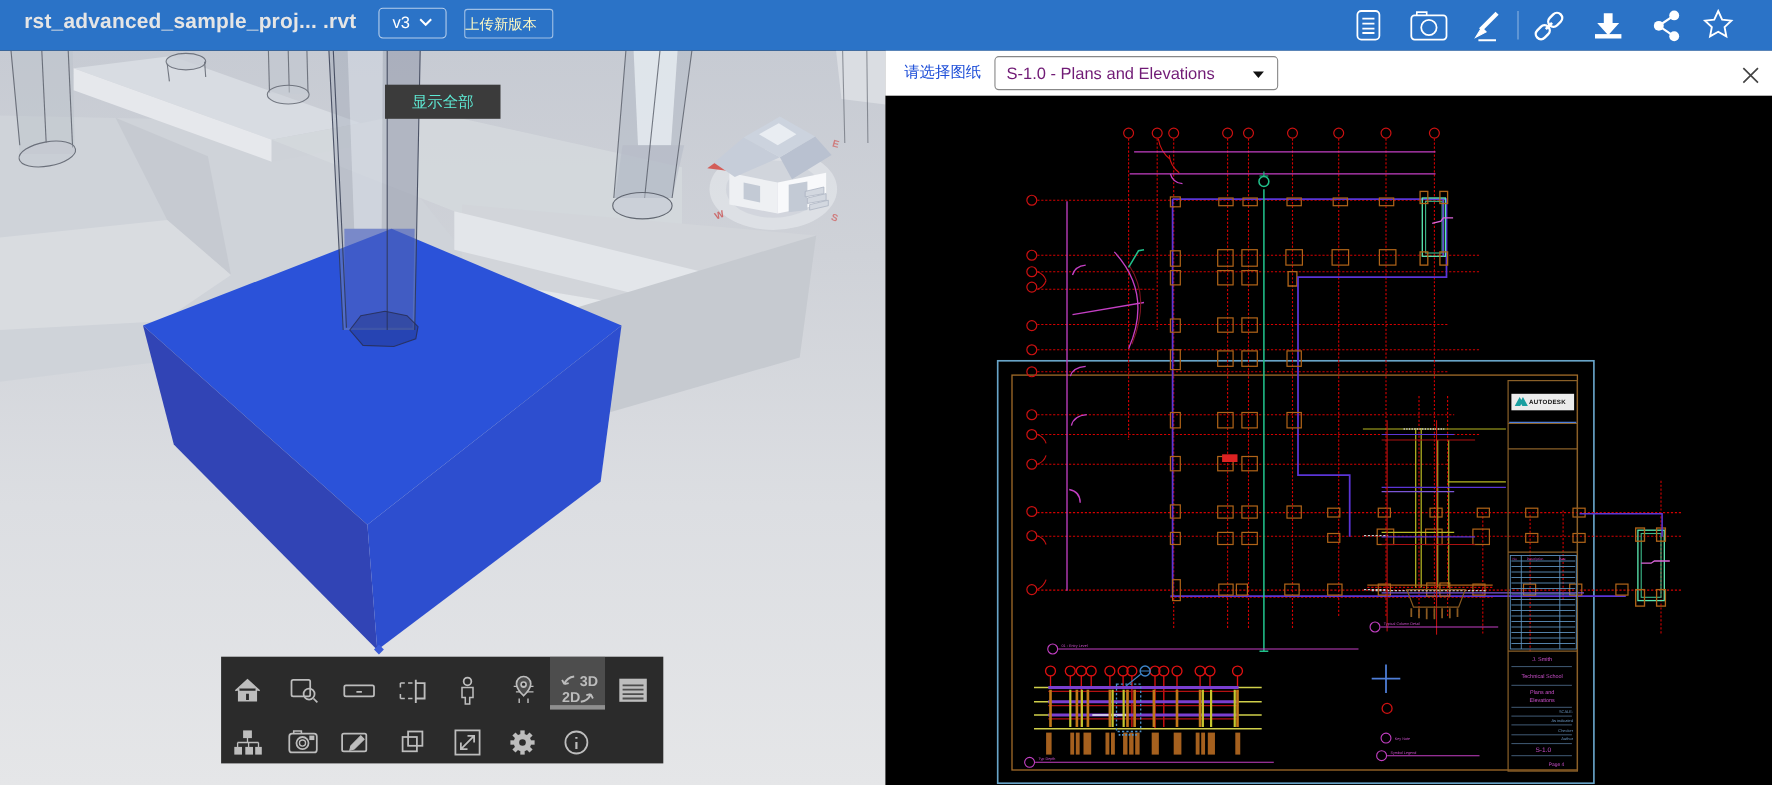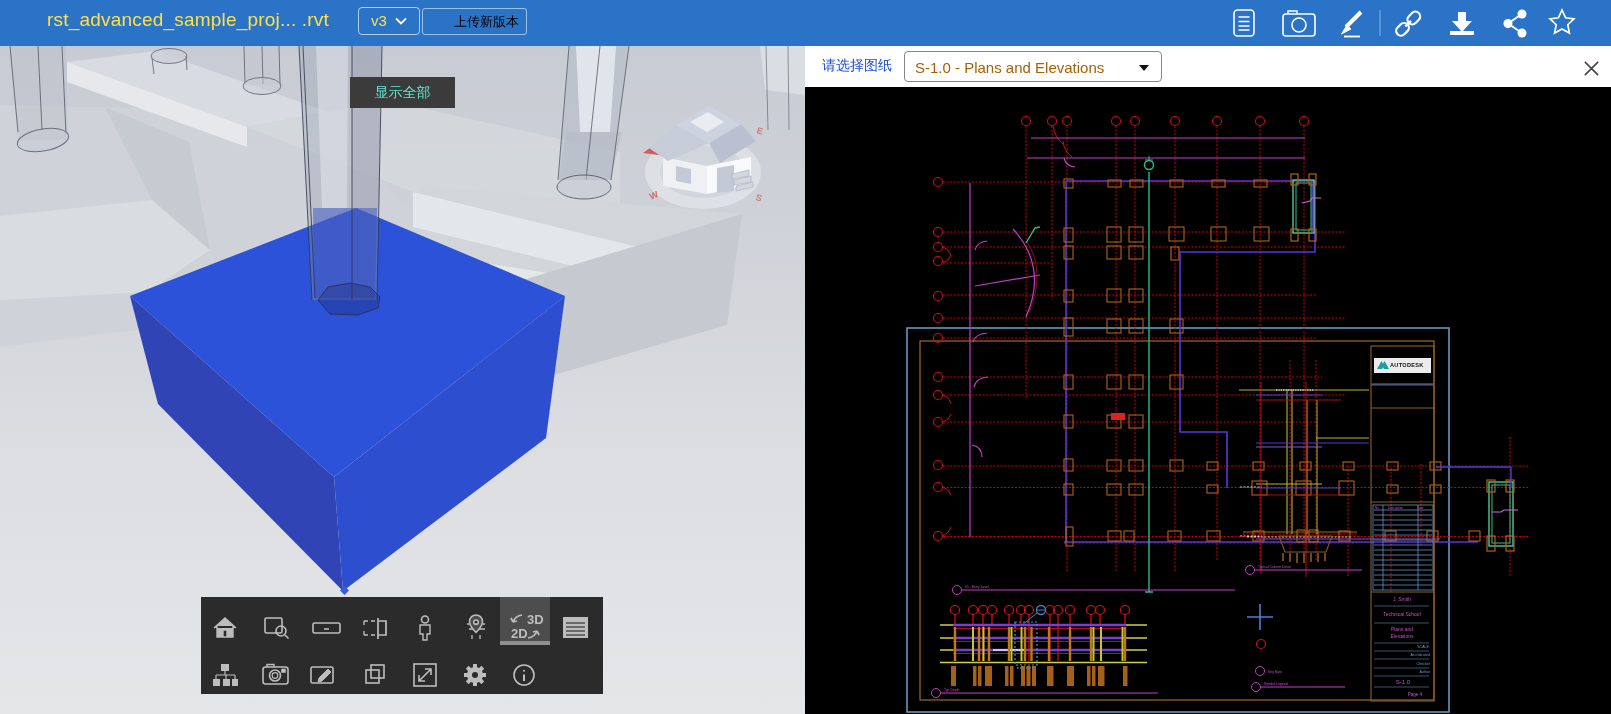--- a/index.html
+++ b/index.html
@@ -1,34 +1,34 @@
 <!DOCTYPE html>
 <html><head>
 <meta charset="utf-8">
 <style>
   html,body{margin:0;padding:0;width:1611px;height:714px;overflow:hidden;
     font-family:"Liberation Sans",sans-serif;background:#000;}
   .topbar{position:absolute;left:0;top:0;width:1611px;height:46px;background:#2b73c7;z-index:30;}
-  .title{position:absolute;left:22px;top:9px;color:#fde047;font-size:19px;font-weight:400;letter-spacing:0.2px;margin-left:25px;}
-  .vbtn{position:absolute;left:358px;top:7px;width:60px;height:26px;border:1px solid rgba(255,255,255,.65);
-    border-radius:4px;color:#fde047;font-size:15px;line-height:26px;text-align:center;}
+  .title{position:absolute;left:22px;top:9px;color:#e5e5e5;font-size:19px;font-weight:700;letter-spacing:0.2px;}
+  .vbtn{position:absolute;left:344px;top:7px;width:60px;height:26px;border:1px solid rgba(255,255,255,.65);
+    border-radius:4px;color:#ffffff;font-size:15px;line-height:26px;text-align:center;}
   .upbtn{position:absolute;left:422px;top:8px;width:79px;height:25px;border:1px solid rgba(255,255,255,.55);
-    border-radius:3px;color:#000000;font-size:13px;line-height:25px;text-align:center;padding-left:24px;}
+    border-radius:3px;color:#fef9c3;font-size:13px;line-height:25px;}
   .ticons{position:absolute;right:0;top:0;height:46px;}
   .viewer{position:absolute;left:0;top:46px;width:805px;height:668px;
     background:linear-gradient(180deg,#c7cbd3 0%,#cfd2d8 28%,#dcdee2 62%,#e5e6e8 100%);overflow:hidden;}
   .scene{position:absolute;left:0;top:0;}
   .tooltip{position:absolute;left:350px;top:31px;width:105px;height:31px;background:#3b3b3b;
     color:#5eead4;font-size:14px;line-height:31px;text-align:center;}
   .toolbar{position:absolute;left:201px;top:551px;width:402px;height:97px;background:#2b2b2b;}
   .rightpanel{position:absolute;left:805px;top:46px;width:806px;height:668px;background:#fff;}
   .rhead{position:absolute;left:0;top:0;width:806px;height:41px;background:#fff;}
   .rlabel{position:absolute;left:17px;top:11px;font-size:14px;color:#1d4ed8;}
   .rselect{position:absolute;left:99px;top:5px;width:258px;height:31px;border:1px solid #878787;
-    border-radius:4px;background:#fff;font-size:15px;color:#a16207;line-height:31px;padding-left:10px;box-sizing:border-box;}
+    border-radius:4px;background:#fff;font-size:15px;color:#701a75;line-height:31px;padding-left:10px;box-sizing:border-box;}
   .rarrow{position:absolute;right:12px;top:13px;width:0;height:0;border-left:5px solid transparent;
     border-right:5px solid transparent;border-top:6px solid #111;}
   .rclose{position:absolute;left:777px;top:13px;width:19px;height:19px;}
   .canvas{position:absolute;left:0;top:41px;width:806px;height:627px;background:#000;}
 </style>
 </head>
 <body>
 <div class="topbar">
   <div class="title">rst_advanced_sample_proj... .rvt</div>
   <div class="vbtn">v3&nbsp;&nbsp;<svg width="12" height="8" viewBox="0 0 12 8" style="vertical-align:1px">

